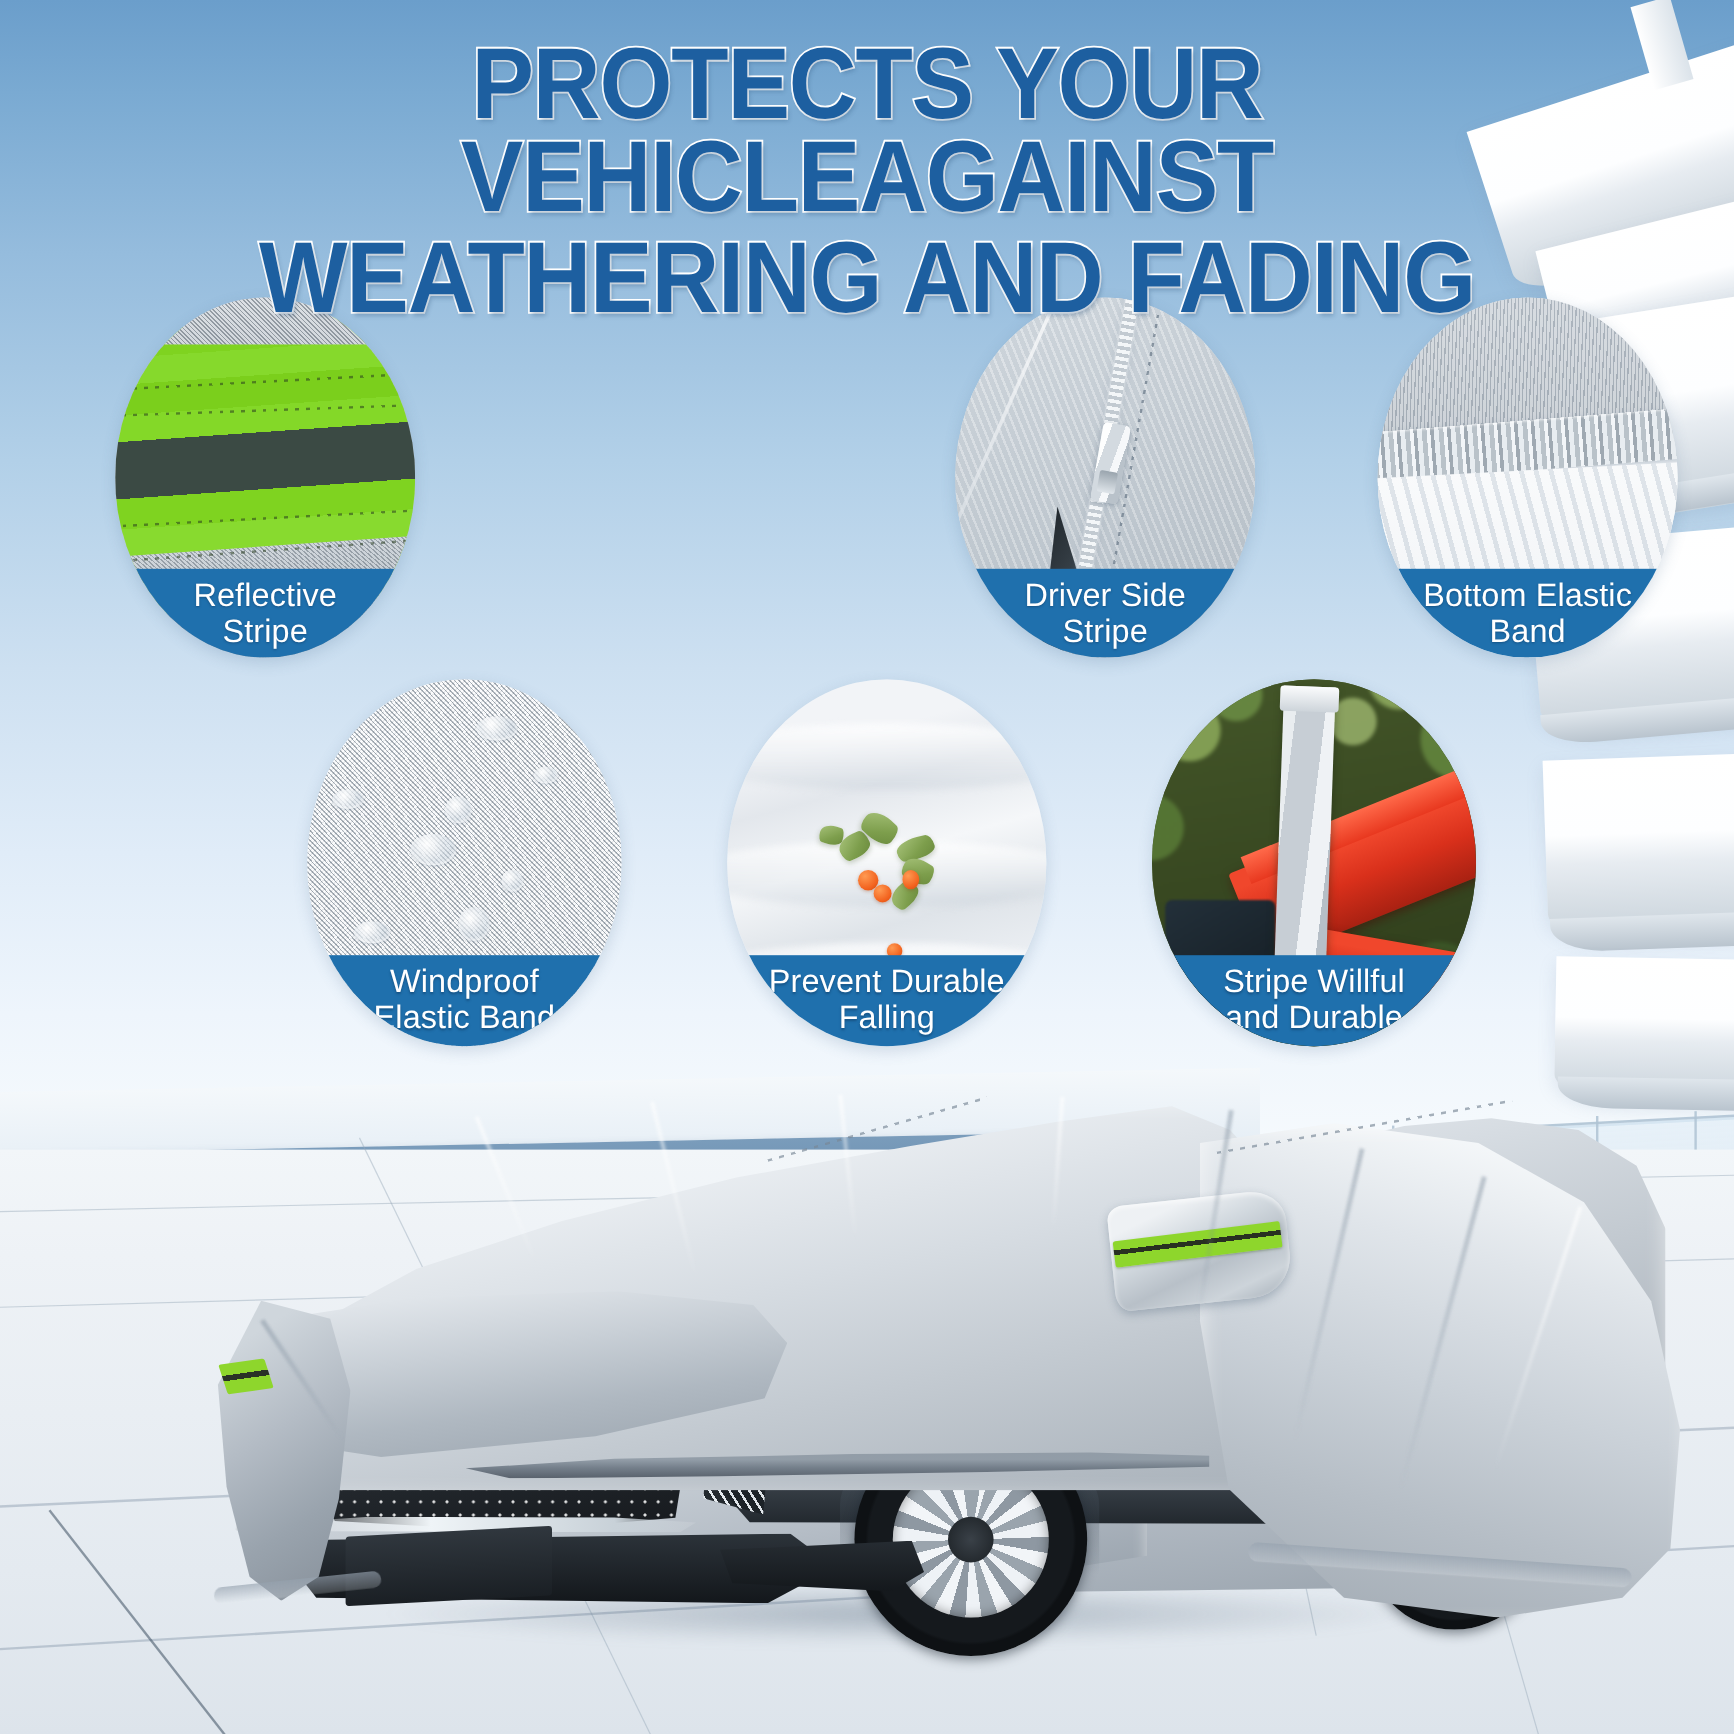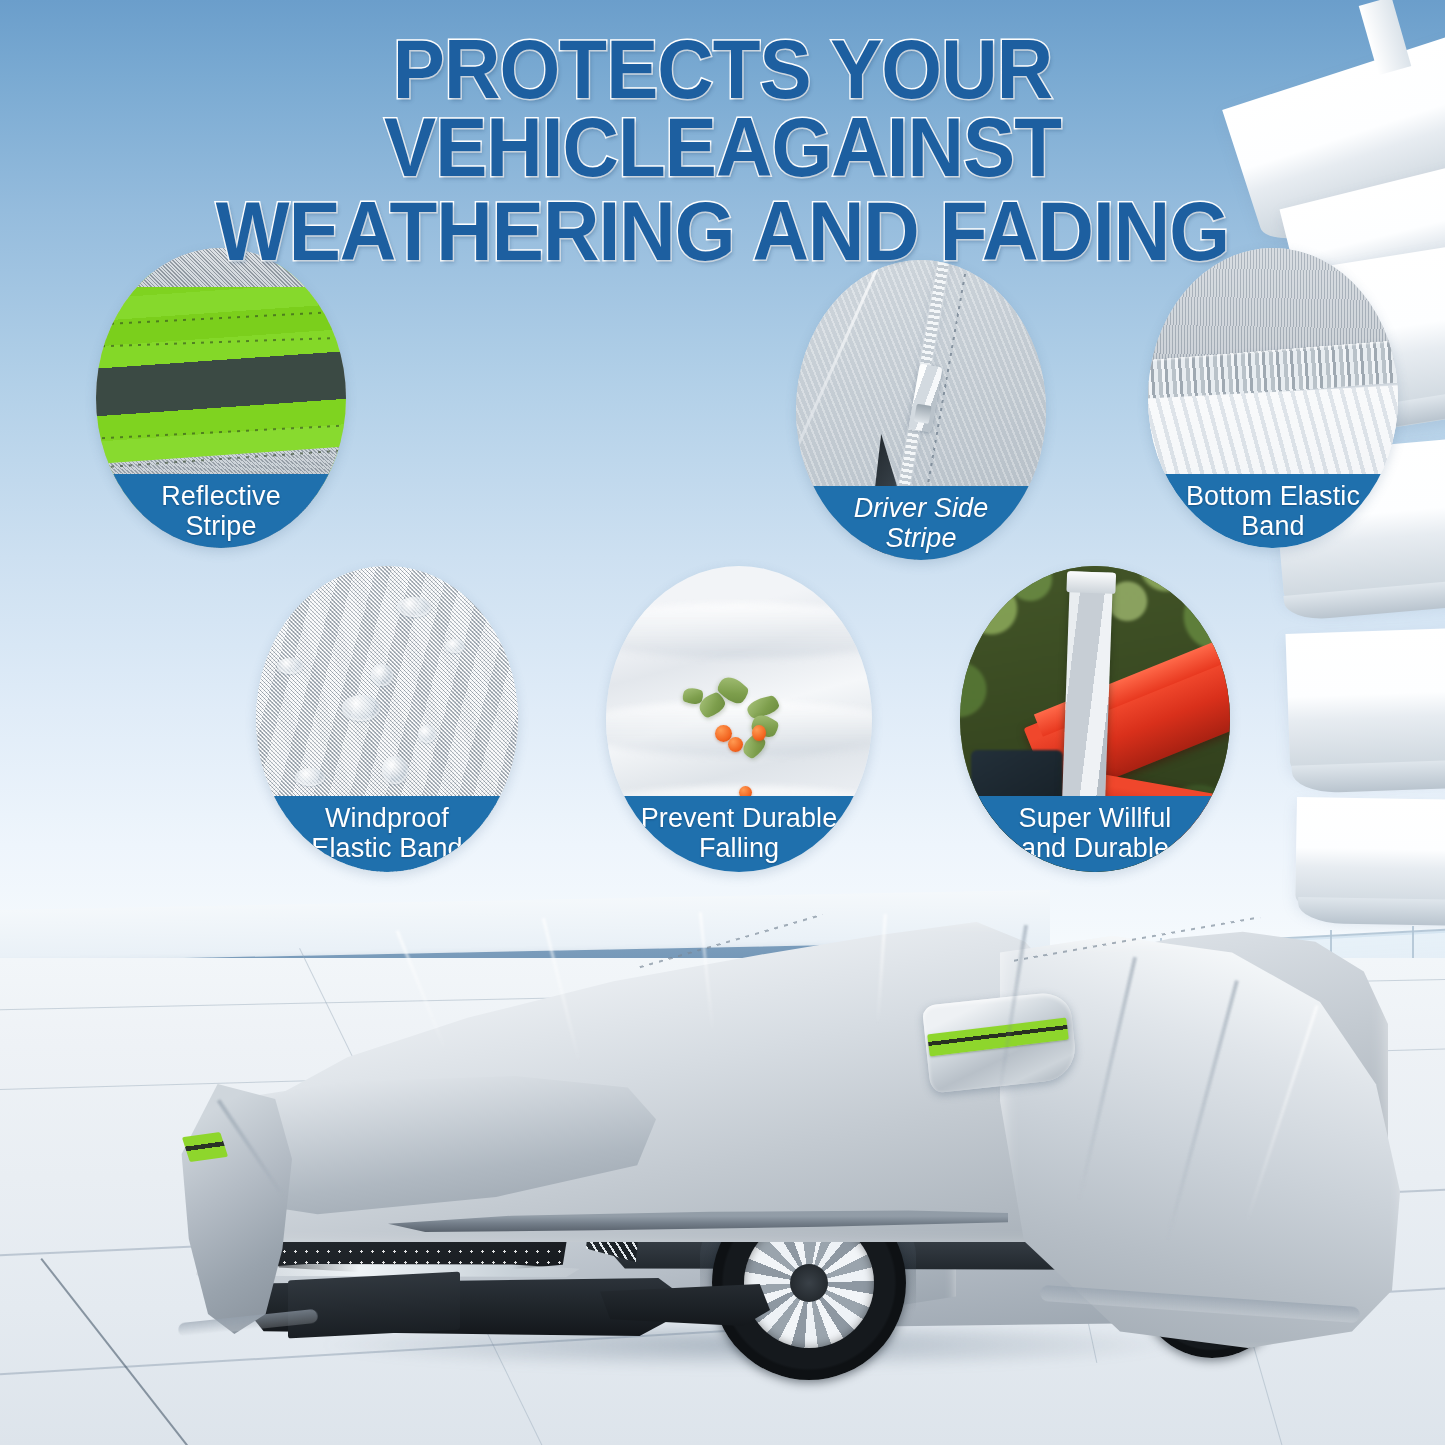--- a/index.html
+++ b/index.html
@@ -634,21 +634,21 @@
       <div class="stitch" style="top:61%; transform:rotate(-3deg);"></div>
       <div class="stitch" style="top:70%; transform:rotate(-4deg);"></div>
     </div>
     <div class="label" style="height:74px;">
       <span>Reflective</span><br>
       <span>Stripe</span>
     </div>
   </div>
 
 
-  <div class="feature" style="left:796px; top:260px; width:250px; height:300px;font-style:italic;">
+  <div class="feature" style="left:796px; top:248px; width:250px; height:300px;">
     <div class="photo ph-zip">
       <div class="panel"></div>
       <div class="seam"></div>
       <div class="gap"></div>
       <div class="zipline"></div>
       <div class="stitchline"></div>
       <div class="slider"></div>
     </div>
     <div class="label" style="height:74px;">
       <span>Driver Side</span><br>
@@ -710,21 +710,21 @@
   <div class="feature" style="left:960px; top:566px; width:270px; height:306px;">
     <div class="photo ph-durable">
       <div class="foliage"></div>
       <div class="beam" style="left:26%; top:38%; width:86%; height:26%; transform:rotate(-22deg); border-radius:3px;"></div>
       <div class="beam-top" style="left:26%; top:34%; width:86%; height:8%; transform:rotate(-22deg);"></div>
       <div class="beam" style="left:46%; top:72%; width:62%; height:18%; transform:rotate(10deg); border-radius:3px;"></div>
       <div class="dark"></div>
       <div class="strap"></div>
     </div>
     <div class="label" style="height:76px;">
-      <span>Super Willful</span><br>
+      <span>Stripe Willful</span><br>
       <span>and Durable</span>
     </div>
   </div>
 
   <div id="car-scene">
 
     <div class="car-shadow"></div>
 
     <div class="arch" style="left:1122px; top:330px; width:170px; height:92px;"></div>
     <div class="wheel" style="left:1138px; top:330px; width:148px; height:148px;">

